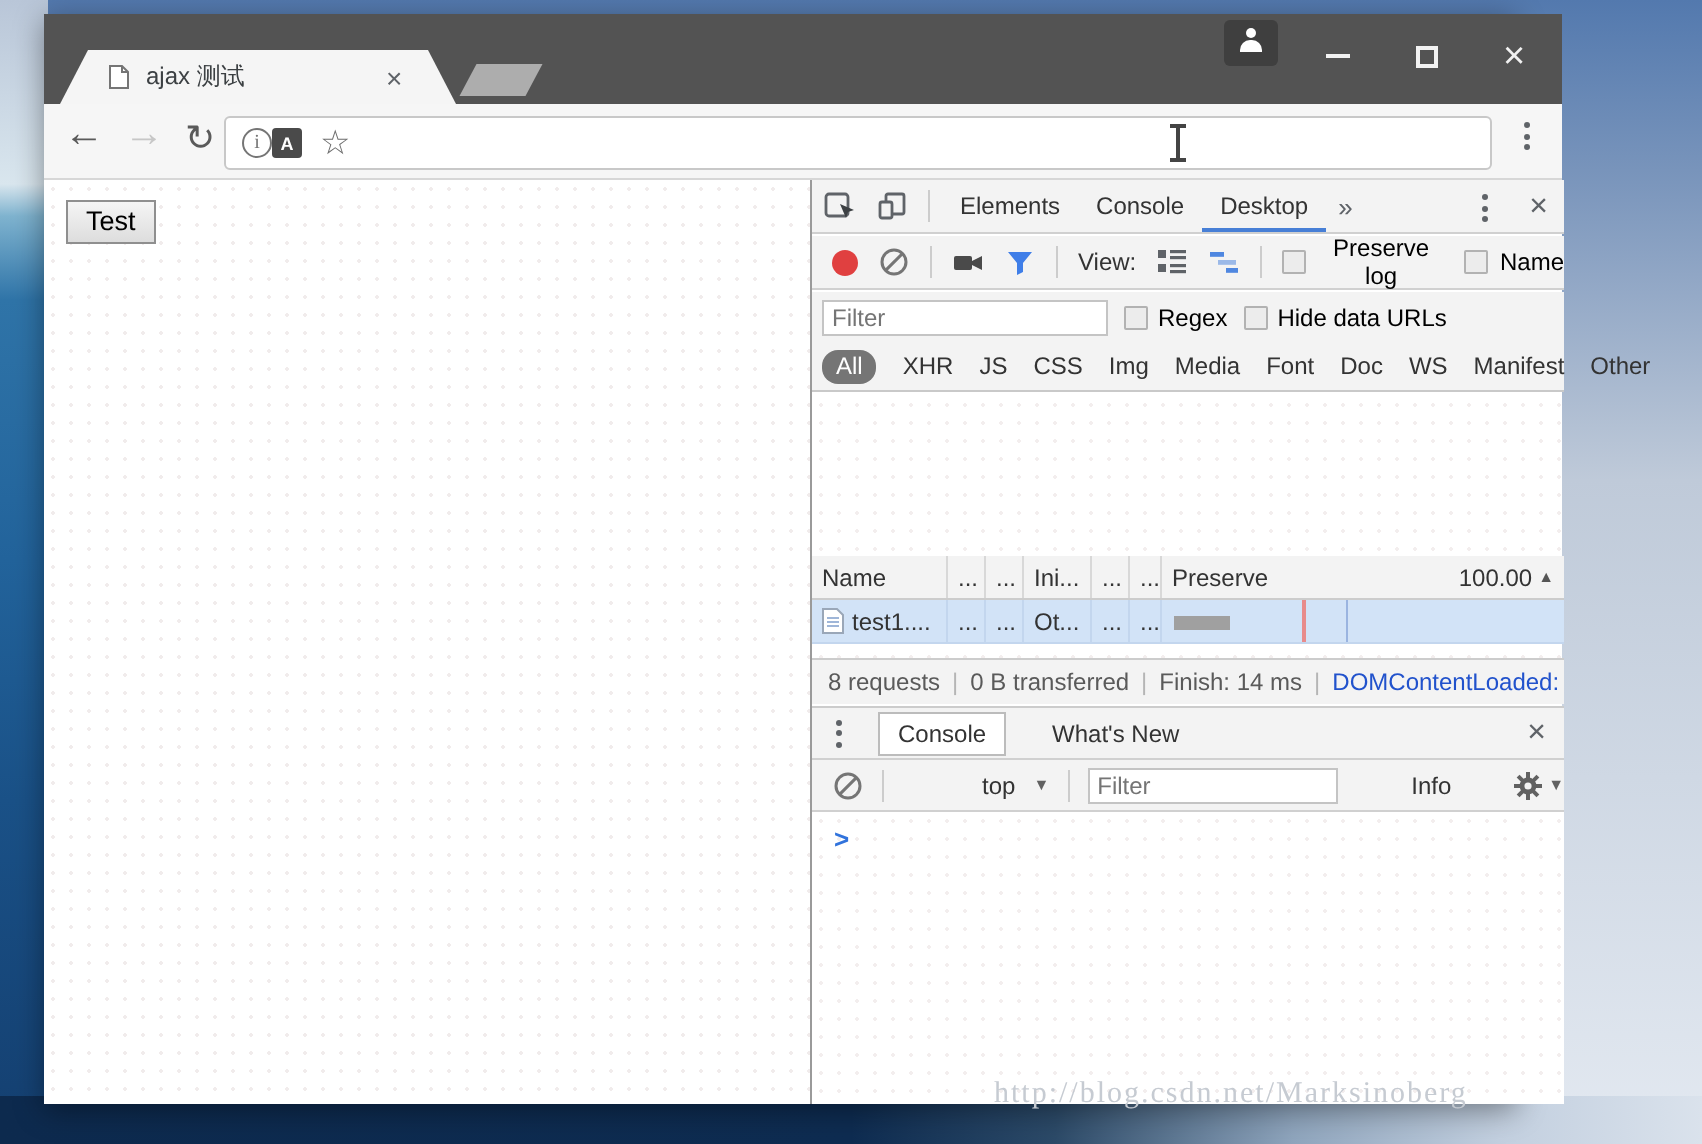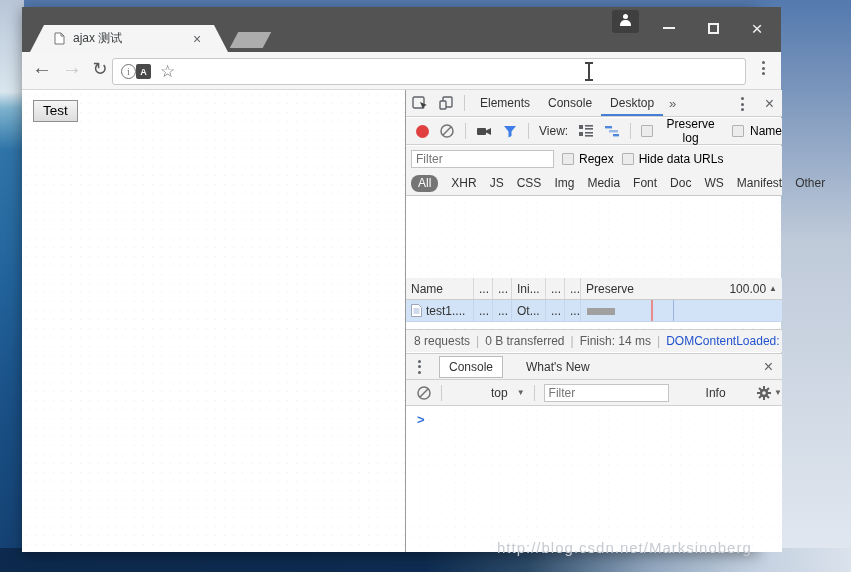--- a/index.html
+++ b/index.html
@@ -127,21 +127,21 @@
     border-bottom:1px solid #d0d0d0; display:flex; align-items:center; gap:9px; padding-left:10px; }
   .caret { font-size:8px; color:#616161; }
   .ctx-label { color:#333;margin-left:40px; }
   .info-select { display:flex; align-items:center; width:85px; justify-content:space-between; margin-left:28px; }
   .gear { position:absolute; right:10px; }
 
   .console-area { position:absolute; left:0; top:316px; width:376px; height:146px; background:#fff;
     background-image:radial-gradient(circle,#f3eeee 0.8px,transparent 0.8px); background-size:9px 9px; }
   .prompt { position:absolute; left:11px; top:6px; color:#3173dc; font-weight:bold; font-size:13px; }
 
-  .watermark { position:absolute; left:497px; top:539px; width:354px; font-family:Liberation Sans, sans-serif;
+  .watermark { position:absolute; left:497px; top:539px; width:354px; font-family:Liberation Serif, serif;
     font-size:15px; letter-spacing:1px; color:#c6cbd2; white-space:nowrap; z-index:50; }
 </style>
 </head>
 <body>
 
 <div class="desktop">
   <div class="desk-left"></div>
   <div class="desk-bottom"></div>
 </div>
 

